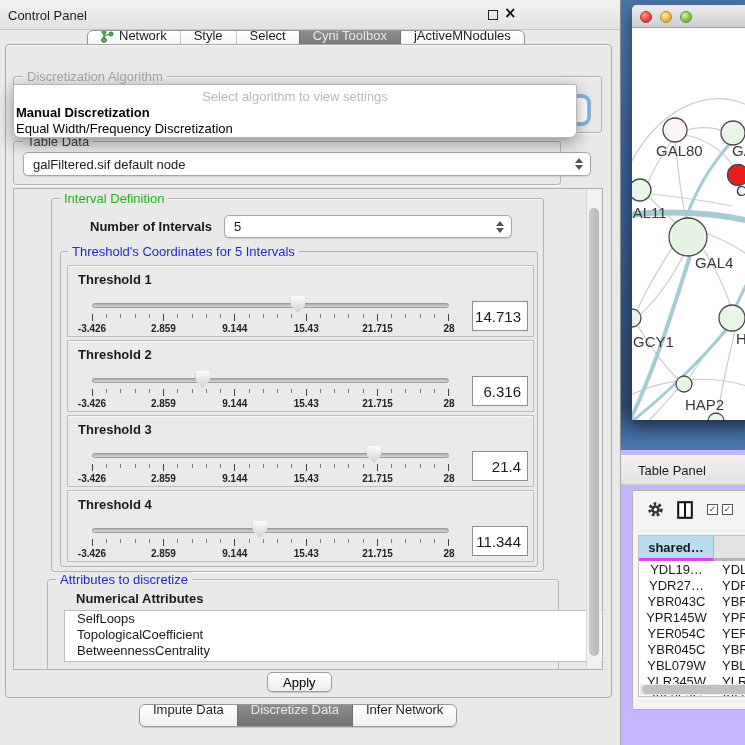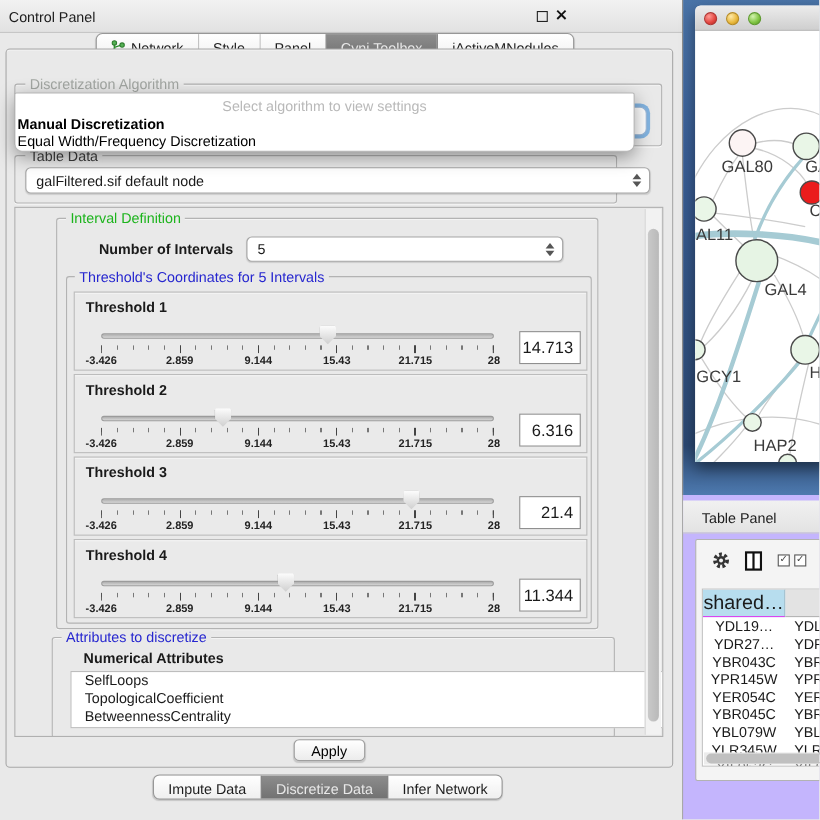--- a/index.html
+++ b/index.html
@@ -11,21 +11,21 @@
   .cp { position:absolute; left:0; top:0; width:620px; height:745px; background:#e9e9e9; }
   .cp-titlebar { position:absolute; left:0; top:0; width:620px; height:30px;
     background:linear-gradient(#f2f2f2,#e2e2e2); border-bottom:1px solid #c6c6c6; }
   .cp-title { position:absolute; left:8px; top:8px; font-size:13px; color:#1c1c1c; }
   .float-box { position:absolute; left:488px; top:10px; width:10px; height:10px; border:1.5px solid #222; background:transparent; }
   .close-x { position:absolute; left:504px; top:4px; font-size:15px; font-weight:bold; color:#111; font-family:"DejaVu Sans",sans-serif; }
 
   
   .seg { position:absolute; display:flex; height:25px; border:1px solid #979797; border-radius:6px;
     background:linear-gradient(#ffffff,#efefef); overflow:hidden; box-shadow:0 1px 1px rgba(0,0,0,.15); }
-  .seg .segi { display:flex; align-items:center; gap:5px; padding:12px 13px; font-size:13px; color:#1d1d1d;
+  .seg .segi { display:flex; align-items:flex-end; gap:5px; padding:12px 13px; font-size:13px; color:#1d1d1d;
     border-left:1px solid #c3c3c3; white-space:nowrap; }
   .seg .segi:first-child { border-left:none; }
   .seg .segi.sel { background:linear-gradient(#8d8d8d,#6e6e6e); color:#e8e8e8; border-left-color:#6e6e6e; }
   .seg .segi.sel + .segi { border-left-color:#6e6e6e; }
   .top-tabs { left:87px; top:30px; }
   .bottom-tabs { left:139px; top:704px; }
 
   .outer-panel { position:absolute; left:5px; top:44px; width:607px; height:654px;
     border:1px solid #a8a8a8; border-radius:4px; background:#e9e9e9;
     box-shadow:inset 0 1px 0 rgba(255,255,255,.6); }
@@ -110,21 +110,21 @@
   .tp-title { position:absolute; left:17px; top:8px; font-size:13px; color:#1c1c1c; }
   .tp-panel { position:absolute; left:11px; top:40px; width:130px; height:220px; background:#f4f4f4; border:1px solid #b2b2b2; border-radius:2px; }
   .tp-toolbar { position:absolute; left:0; top:0; width:100%; height:38px; }
   .icon-gear { position:absolute; left:14px; top:10px; }
   .icon-cols { position:absolute; left:44px; top:10px; }
   .cbx { position:absolute; top:13px; width:11px; height:11px; border:1.5px solid #555; background:#fff;
     font-family:"DejaVu Sans",sans-serif; font-size:9px; line-height:9px; text-align:center; color:#444; }
   .cbx.c1 { left:74px; } .cbx.c2 { left:89px; }
   .tp-table { position:absolute; left:5px; top:44px; width:160px; height:162px; background:#fff; border:1px solid #c2c2c2; overflow:hidden; }
   .th-row { display:flex; height:25px; }
-  .th { font-size:18px; display:flex; align-items:center; justify-content:center; border-right:1px solid #9fb9c6; border-bottom:1px solid #d946ef; }
+  .th { font-size:13px; display:flex; align-items:center; justify-content:center; border-right:1px solid #9fb9c6; border-bottom:3px solid #d946ef;font-weight:bold; }
   .th.c0 { width:75px; background:#b7ddee; }
   .th.c1 { flex:1; background:#e3e3e3; border-right-color:#c0c0c0; border-bottom-color:#b5b5b5; }
   .tr { display:flex; height:16px; font-size:13px; }
   .td { display:flex; align-items:center; white-space:nowrap; }
   .td.c0 { width:75px; justify-content:center; }
   .td.c1 { flex:1; padding-left:8px; }
   .hscroll { position:absolute; left:1px; bottom:1px; width:158px; height:11px; background:#ececec; }
   .hscroll .thumb { position:absolute; left:2px; top:1px; width:112px; height:9px; border-radius:5px; background:#c0c0c0; }
 
   .lbl-b { font-weight:bold; font-size:13px; }
@@ -150,21 +150,21 @@
           <circle cx="3" cy="3" r="2" fill="#54b154" stroke="#2f7d2f"></circle>
           <circle cx="3" cy="11" r="2.4" fill="#54b154" stroke="#2f7d2f"></circle>
           <circle cx="10" cy="5" r="2" fill="#54b154" stroke="#2f7d2f"></circle>
         </svg>
         <span>Network</span>
       </div>
       <div class="segi">
           <span>Style</span>
         </div>
       <div class="segi">
-          <span>Panel</span>
+          <span>Select</span>
         </div>
       <div class="segi sel">
           <span>Cyni Toolbox</span>
         </div>
       <div class="segi">
           <span>jActiveMNodules</span>
         </div>
     </div>
 
     <div class="outer-panel"></div>

